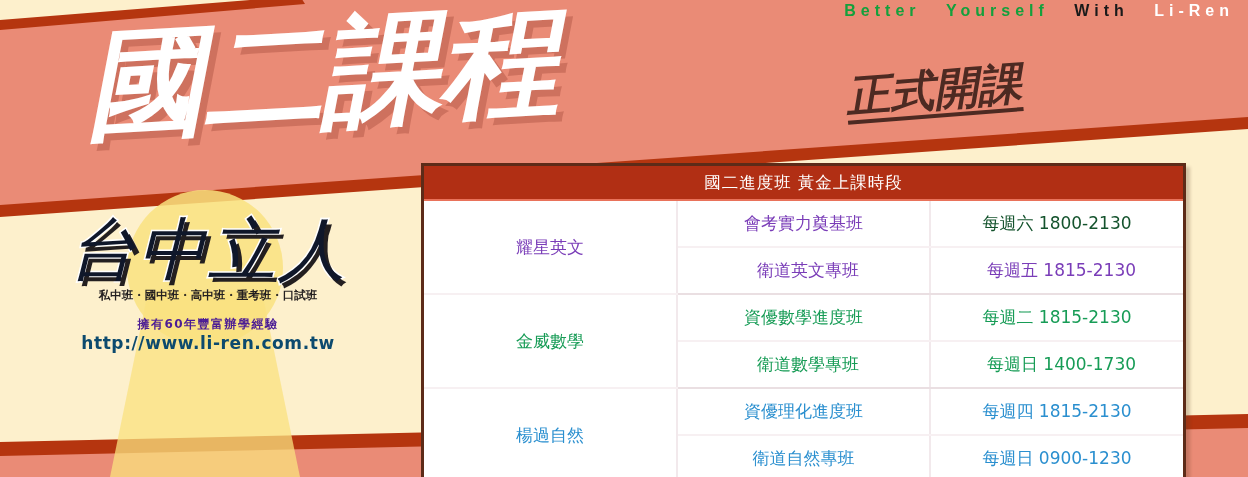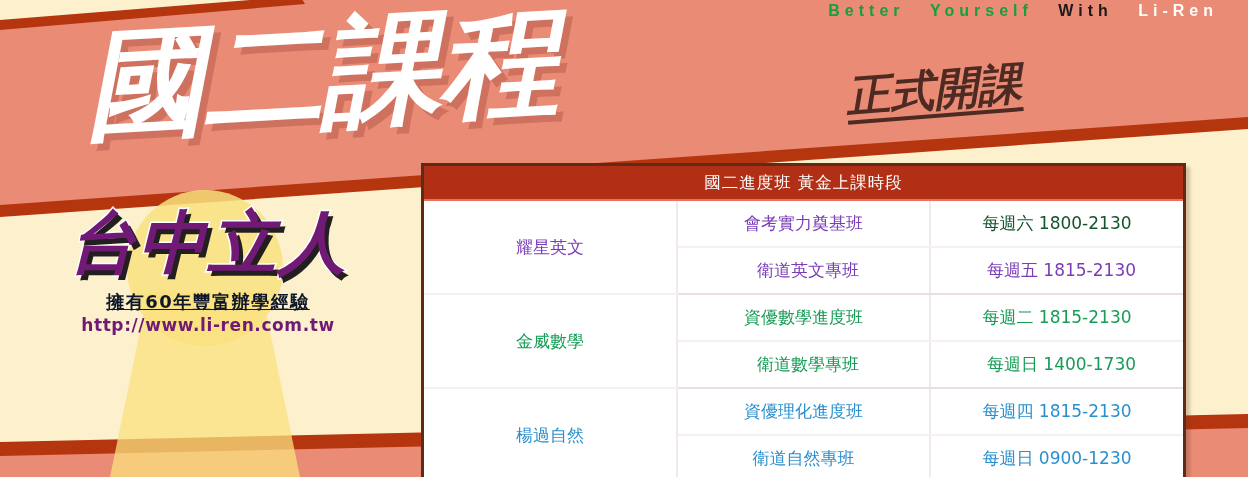--- a/index.html
+++ b/index.html
@@ -16,21 +16,21 @@
     background:#ea8b76;
   }
   
   .bg-layer { position:absolute; inset:0; }
   .bg-svg { position:absolute; left:0; top:0; width:1248px; height:477px; display:block; }
 
   
   #tagline {
     position:absolute; top:2px; left:0; width:1248px;
     text-align:right;
-    padding-right:30px;
+    padding-right:14px;
     box-sizing:border-box;
     font-size:16px;
     font-weight:bold;
     letter-spacing:5px;
     z-index:7;
     white-space:nowrap;
   }
   #tagline .w1 { color:#14a03c; }
   #tagline .w2 { color:#14a03c; }
   #tagline .w3 { color:#1a1a1a; }
@@ -75,28 +75,28 @@
   
   #logo-block {
     position:absolute;
     left:28px; top:196px;
     width:360px; height:222px;
     z-index:5;
     text-align:center;
   }
   #logo-name {
     font-family:"DejaVu Serif", serif;
-    font-weight:bold;
+    font-weight:normal;
     font-style:italic;
     font-size:68px;
     line-height:1;
-    color:#701a75;
+    color:#0f172a;
     letter-spacing:2px;
     white-space:nowrap;
-    margin:12px 0 0 0;
+    margin:20px 0 0 0;
     -webkit-text-stroke:3px #ffffff;
     paint-order:stroke fill;
     text-shadow:4px 5px 0 #231f20;
   }
   #logo-sub {
     font-family:"DejaVu Sans", sans-serif;
     font-weight:bold;
     font-size:36px;
     line-height:1;
     color:#231f20;
@@ -112,34 +112,33 @@
     font-size:11.5px;
     line-height:1;
     color:#231f20;
     letter-spacing:0px;
     margin:6px 0 0 0;
     white-space:nowrap;
   }
   #logo-exp {
     font-family:"DejaVu Sans", sans-serif;
     font-weight:bold;
-    font-size:18px;
+    font-size:12px;
     line-height:1.35;
-    color:#0f172a;
+    color:#4c1d95;
     letter-spacing:1.5px;
     margin:14px 0 0 0;
     white-space:nowrap;
-    text-decoration:underline;
   }
   #logo-url {
     font-family:"DejaVu Sans", sans-serif;
     font-weight:bold;
     font-size:17px;
     line-height:1.3;
-    color:#701a75;
+    color:#0c4a6e;
     letter-spacing:0.6px;
     white-space:nowrap;
   }
 
   
   #schedule-wrap {
     position:absolute;
     left:421px; top:163px;
     width:765px;
     z-index:6;
@@ -219,20 +218,21 @@
   </div>
 
   <div id="title-main">國二課程</div>
 
   <div id="title-sub-wrap">
     <div id="title-sub">正式開課</div>
   </div>
 
   <div id="logo-block">
     <div id="logo-name">台中立人</div>
+    <div id="logo-classes">私中班・國中班・高中班・重考班・口試班</div>
     <div id="logo-exp">擁有60年豐富辦學經驗</div>
     <div id="logo-url">http://www.li-ren.com.tw</div>
   </div>
 
   <div id="schedule-wrap">
     <table id="schedule">
       <thead>
         <tr>
           <th class="hdr" colspan="3">國二進度班  黃金上課時段</th>
         </tr>

